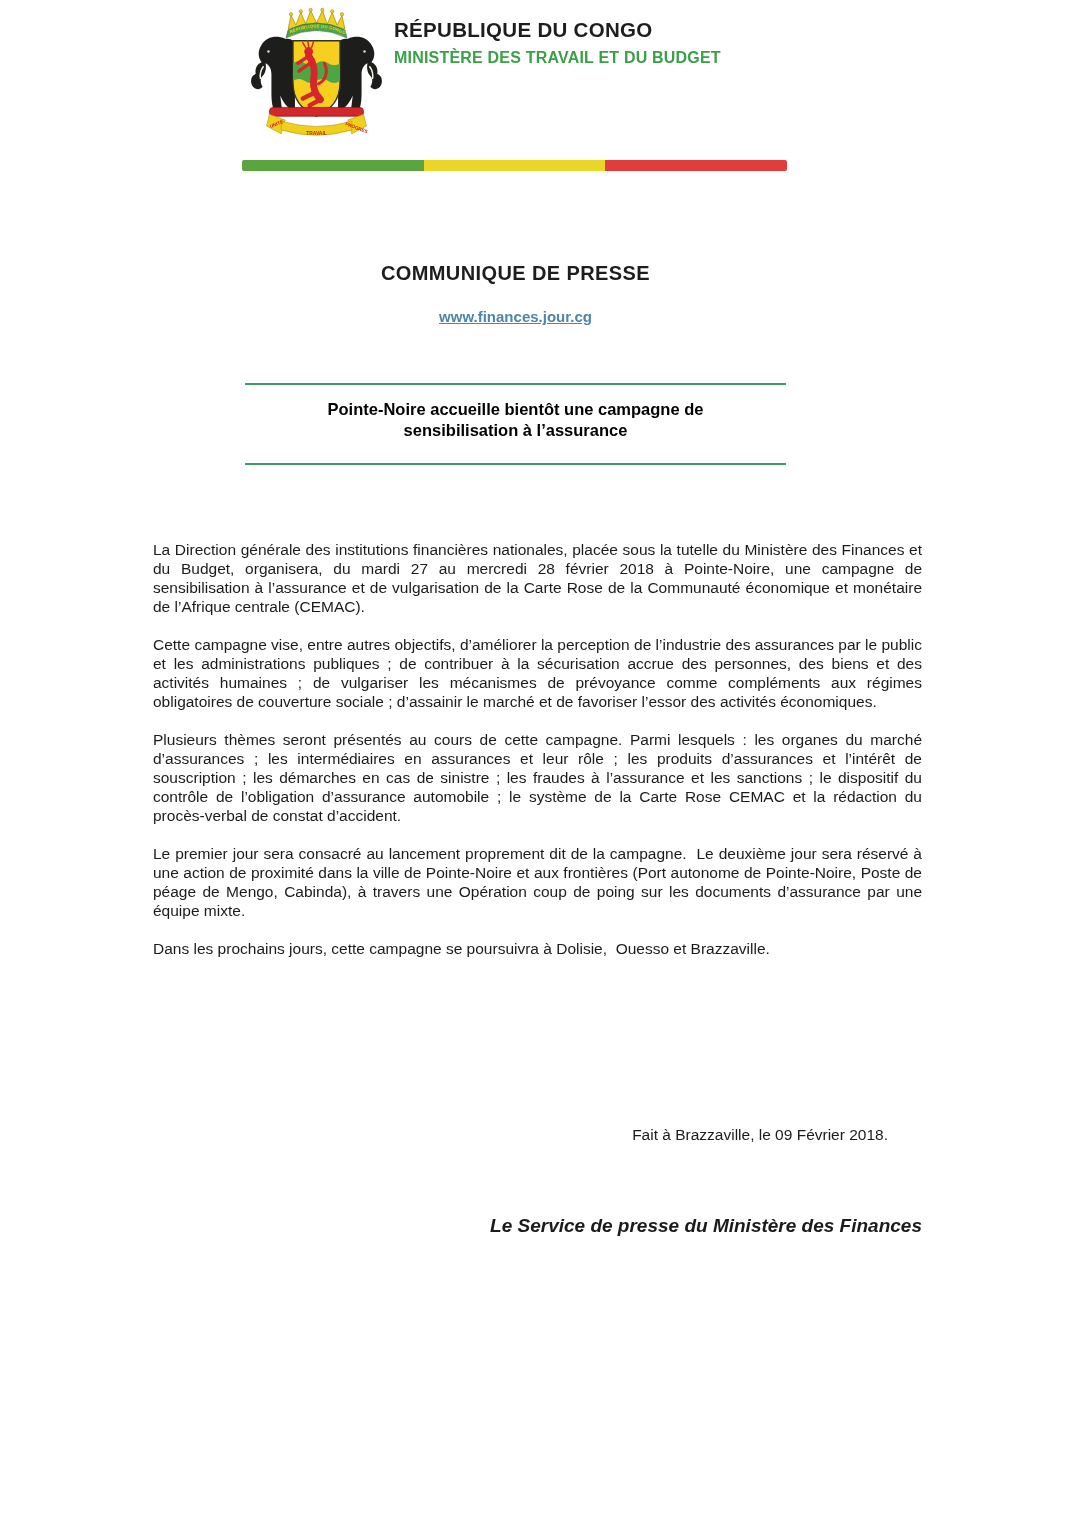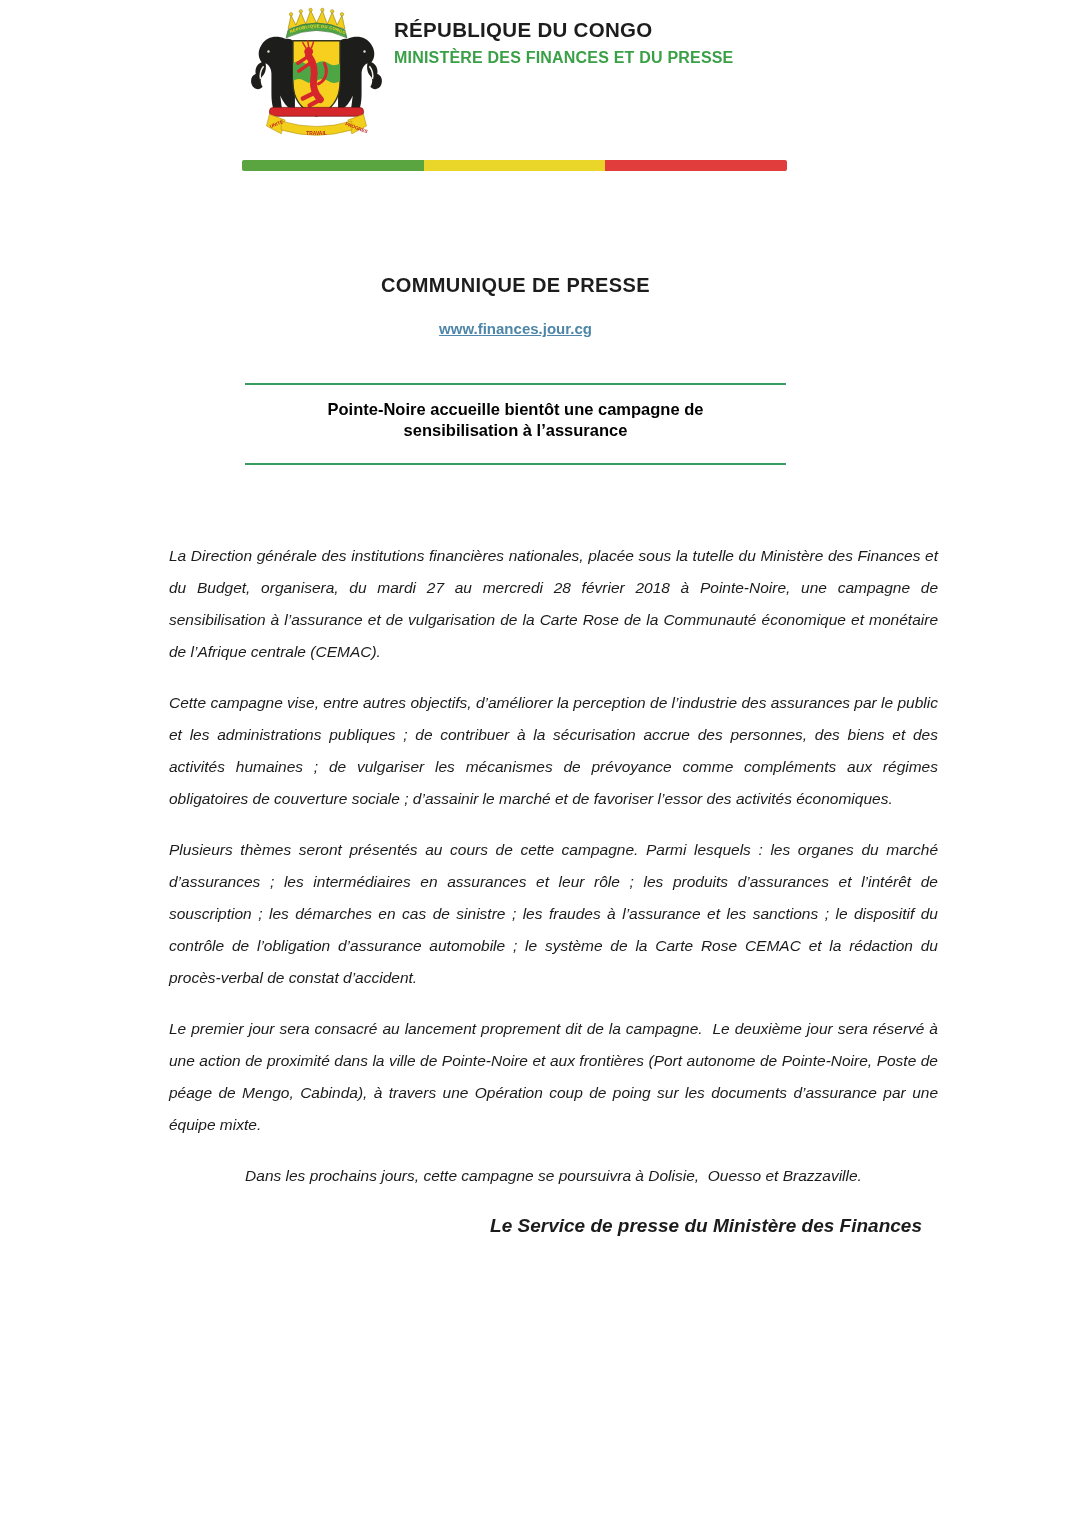--- a/index.html
+++ b/index.html
@@ -27,43 +27,43 @@
   .flag-bar {
     position: absolute; left: 242px; top: 160px; width: 545px; height: 11px;
     display: flex; border-radius: 2px; overflow: hidden;
   }
   .flag-bar .seg { flex: 1; height: 100%; }
   .seg-green  { background: var(--flag_green,  #5aa53f); }
   .seg-yellow { background: var(--flag_yellow, #e9d629); }
   .seg-red    { background: var(--flag_red,    #e23d3d); }
 
   
-  .kicker-block { position: absolute; left: 245px; top: 262px; width: 541px; text-align: center; margin-top: 12px; }
+  .kicker-block { position: absolute; left: 245px; top: 262px; width: 541px; text-align: center; }
   .kicker { font-size: 20px; font-weight: bold; color: #1d1d1d; letter-spacing: 0.4px; }
   .website {
     display: inline-block; margin-top: 5px;
     font-size: 15px; font-weight: bold;
     color: var(--link_blue, #4d86a8); text-decoration: underline; cursor: pointer;
   }
 
   
   .title-block { position: absolute; left: 245px; top: 383px; width: 541px; }
   .rule { border: none; border-top: 2px solid var(--rule_green, #379e60); margin: 0; }
   .doc-title {
     margin: 14px 0 22px; text-align: center;
     font-size: 16.5px; font-weight: bold; line-height: 21px; color: #000000;
   }
 
   
   .body-text {
-    position: absolute; left: 169px; top: 540px; width: 769px;
-    font-size: 15.5px; line-height: 32px; color: #1b1b1b; font-style: italic;
+    position: absolute; left: 153px; top: 540px; width: 769px;
+    font-size: 15.5px; line-height: 19px; color: #1b1b1b;
   }
   .body-text p { margin: 0 0 19px; text-align: justify; }
-  .body-text p:last-child { margin-bottom: 0; text-align: center; }
+  .body-text p:last-child { margin-bottom: 0; text-align: left; }
 
   .dateline {
     position: absolute; left: 153px; top: 1126px; width: 769px;
     box-sizing: border-box; padding-right: 34px;
     text-align: right; font-size: 15.5px;
   }
   .signature {
     position: absolute; left: 153px; top: 1215px; width: 769px;
     text-align: right; font-size: 19px; font-weight: bold; font-style: italic;
   }
@@ -149,21 +149,21 @@
         <path d="M39 116 Q75 127 111 116 L111 125 Q75 136 39 125 Z" fill="#f2cf1b" stroke="#b3920e" stroke-width="0.6"></path>
         <text x="28" y="123" font-size="4.8" font-weight="bold" fill="#c01f1f" transform="rotate(-21 28 123)" font-family="Liberation Sans, sans-serif">UNITÉ</text>
         <text x="75" y="130" text-anchor="middle" font-size="5" font-weight="bold" fill="#c01f1f" font-family="Liberation Sans, sans-serif">TRAVAIL</text>
         <text x="104" y="120" font-size="4.8" font-weight="bold" fill="#c01f1f" transform="rotate(21 104 120)" font-family="Liberation Sans, sans-serif">PROGRÈS</text>
       </g>
     </svg>
   </div>
 
   <div class="header-text">
     <div class="country">RÉPUBLIQUE DU CONGO</div>
-    <div class="ministry">MINISTÈRE DES FINANCES ET DU PRESSE</div>
+    <div class="ministry">MINISTÈRE DES TRAVAIL ET DU BUDGET</div>
   </div>
 
   <div class="flag-bar">
     <span class="seg seg-green"></span>
     <span class="seg seg-yellow"></span>
     <span class="seg seg-red"></span>
   </div>
 
   <div class="kicker-block">
     <div class="kicker">COMMUNIQUE DE PRESSE</div>
@@ -181,16 +181,17 @@
   </div>
 
   <div class="body-text">
     <p>La Direction générale des institutions financières nationales, placée sous la tutelle du Ministère des Finances et du Budget, organisera, du mardi 27 au mercredi 28 février 2018 à Pointe-Noire, une campagne de sensibilisation à l’assurance et de vulgarisation de la Carte Rose de la Communauté économique et monétaire de l’Afrique centrale (CEMAC).</p>
     <p>Cette campagne vise, entre autres objectifs, d’améliorer la perception de l’industrie des assurances par le public et les administrations publiques ; de contribuer à la sécurisation accrue des personnes, des biens et des activités humaines ; de vulgariser les mécanismes de prévoyance comme compléments aux régimes obligatoires de couverture sociale ; d’assainir le marché et de favoriser l’essor des activités économiques.</p>
     <p>Plusieurs thèmes seront présentés au cours de cette campagne. Parmi lesquels : les organes du marché d’assurances ; les intermédiaires en assurances et leur rôle ; les produits d’assurances et l’intérêt de souscription ; les démarches en cas de sinistre ; les fraudes à l’assurance et les sanctions ; le dispositif du contrôle de l’obligation d’assurance automobile ; le système de la Carte Rose CEMAC et la rédaction du procès-verbal de constat d’accident.</p>
     <p>Le premier jour sera consacré au lancement proprement dit de la campagne.&nbsp; Le deuxième jour sera réservé à une action de proximité dans la ville de Pointe-Noire et aux frontières (Port autonome de Pointe-Noire, Poste de péage de Mengo, Cabinda), à travers une Opération coup de poing sur les documents d’assurance par une équipe mixte.</p>
     <p>Dans les prochains jours, cette campagne se poursuivra à Dolisie,&nbsp; Ouesso et Brazzaville.</p>
   </div>
 
+  <div class="dateline">Fait à Brazzaville, le 09 Février 2018.</div>
 
   <div class="signature">Le Service de presse du Ministère des Finances</div>
 
 </div>
 
 </body></html>

